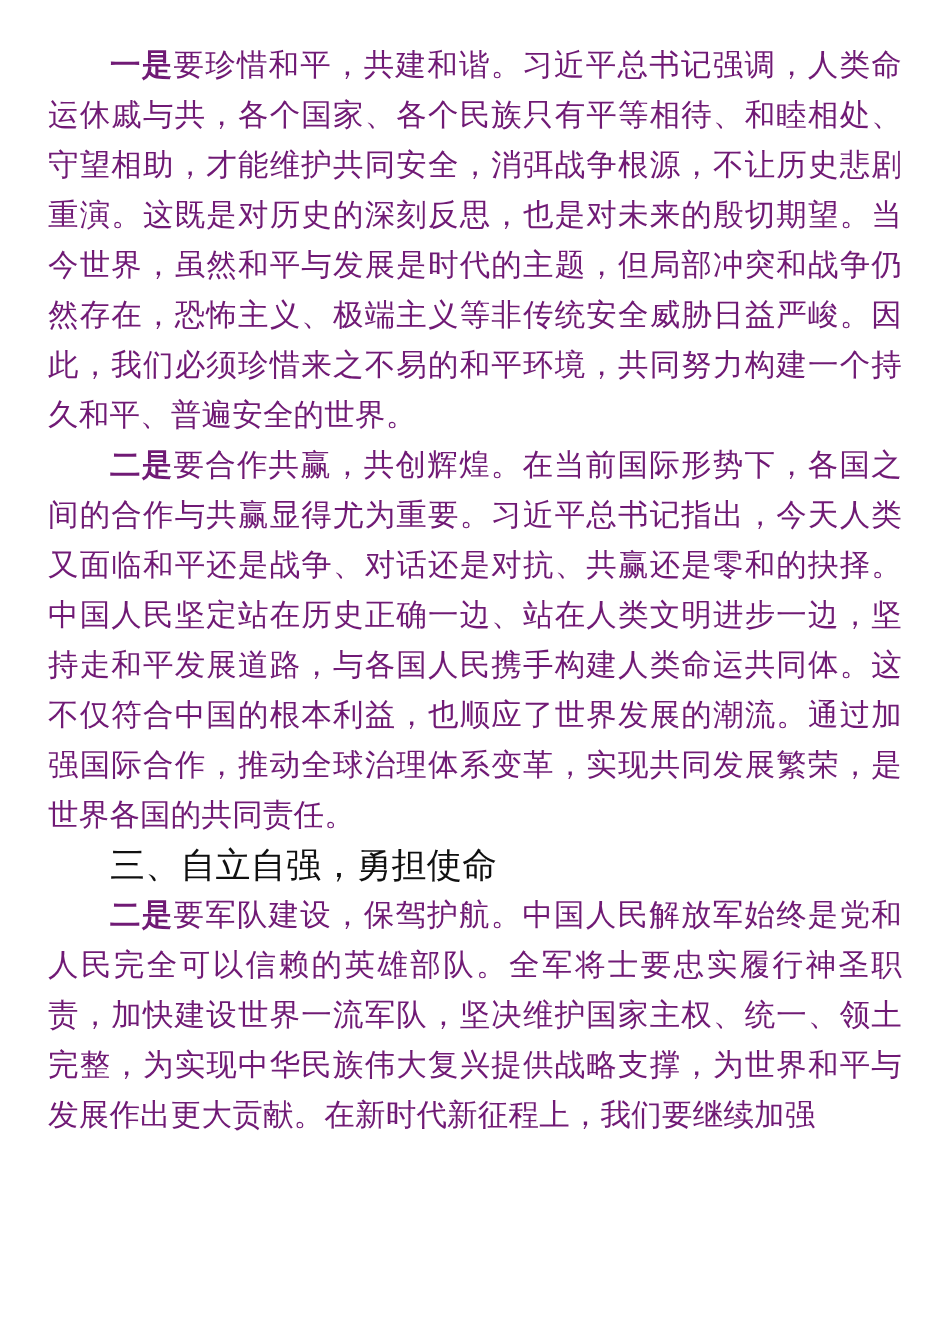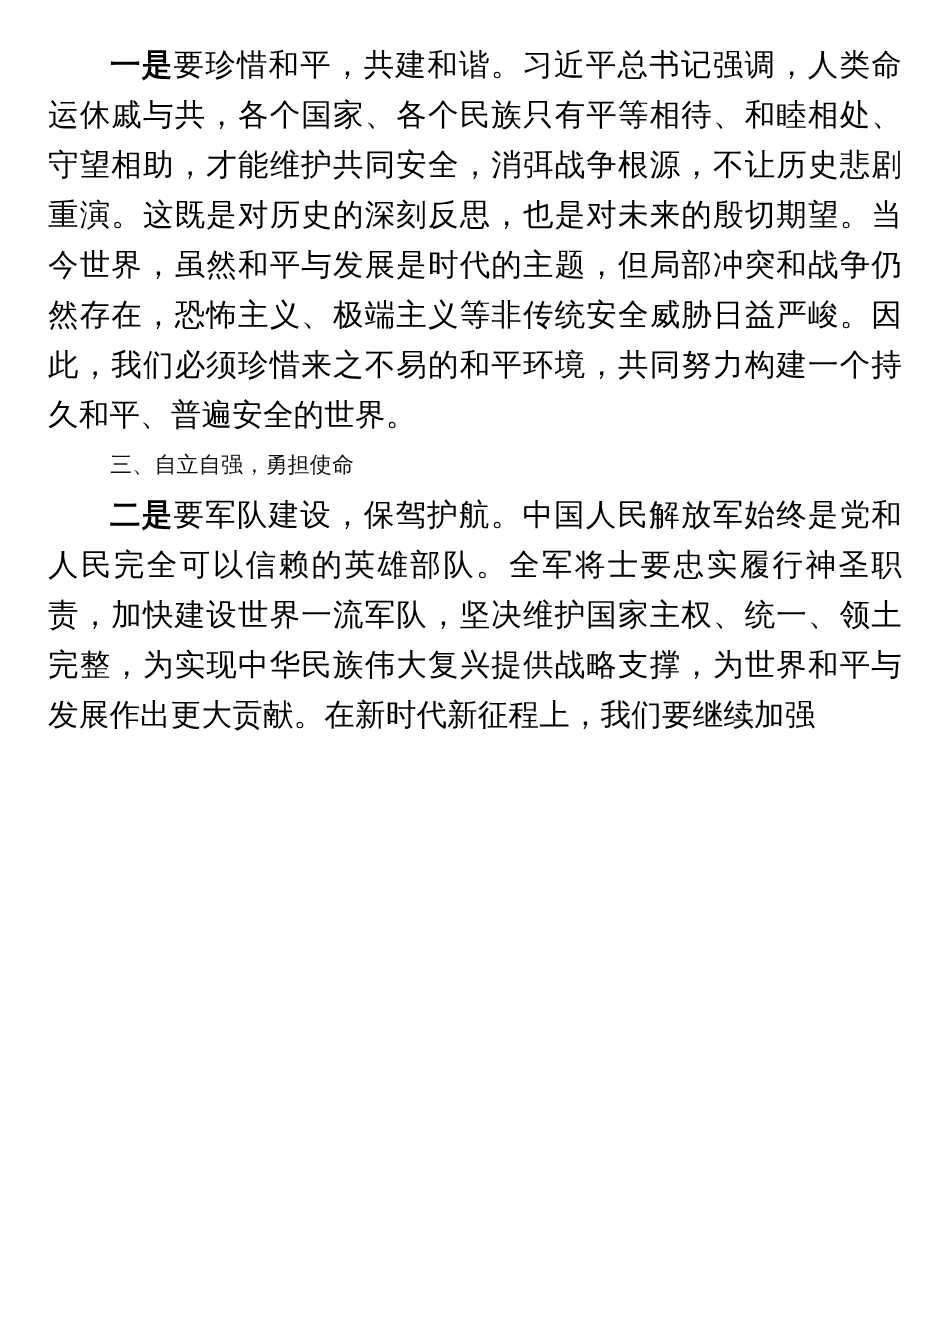--- a/index.html
+++ b/index.html
@@ -27,39 +27,40 @@
   }
   .para {
     font-size: 30.5px;
     line-height: 50px;
     text-align: justify;
     text-justify: inter-character;
     text-align-last: left;
     margin: 0;
     letter-spacing: 0.2px;
     word-break: break-all;
-    color: #000000;
+    color: #701a75;
   }
   .para.indent {
     text-indent: 62px;
   }
   .heading {
-    font-size: 22px;
+    font-size: 35px;
     line-height: 50px;
     margin: 0;
     text-indent: 62px;
     color: #101010;
     letter-spacing: 0.2px;
   }
   .lead {
     font-weight: bold;
   }
 </style>
 </head>
 <body>
 
 <div id="page">
   <div id="doc-body">
       <div class="para indent"><span class="lead">一是</span><span class="body">要珍惜和平，共建和谐。习近平总书记强调，人类命运休戚与共，各个国家、各个民族只有平等相待、和睦相处、守望相助，才能维护共同安全，消弭战争根源，不让历史悲剧重演。这既是对历史的深刻反思，也是对未来的殷切期望。当今世界，虽然和平与发展是时代的主题，但局部冲突和战争仍然存在，恐怖主义、极端主义等非传统安全威胁日益严峻。因此，我们必须珍惜来之不易的和平环境，共同努力构建一个持久和平、普遍安全的世界。</span></div>
+      <div class="para indent"><span class="lead">二是</span><span class="body">要合作共赢，共创辉煌。在当前国际形势下，各国之间的合作与共赢显得尤为重要。习近平总书记指出，今天人类又面临和平还是战争、对话还是对抗、共赢还是零和的抉择。中国人民坚定站在历史正确一边、站在人类文明进步一边，坚持走和平发展道路，与各国人民携手构建人类命运共同体。这不仅符合中国的根本利益，也顺应了世界发展的潮流。通过加强国际合作，推动全球治理体系变革，实现共同发展繁荣，是世界各国的共同责任。</span></div>
       <div class="heading"><span class="body">三、自立自强，勇担使命</span></div>
       <div class="para indent"><span class="lead">二是</span><span class="body">要军队建设，保驾护航。中国人民解放军始终是党和人民完全可以信赖的英雄部队。全军将士要忠实履行神圣职责，加快建设世界一流军队，坚决维护国家主权、统一、领土完整，为实现中华民族伟大复兴提供战略支撑，为世界和平与发展作出更大贡献。在新时代新征程上，我们要继续加强</span></div>
     </div>
 </div>
 
 </body></html>

